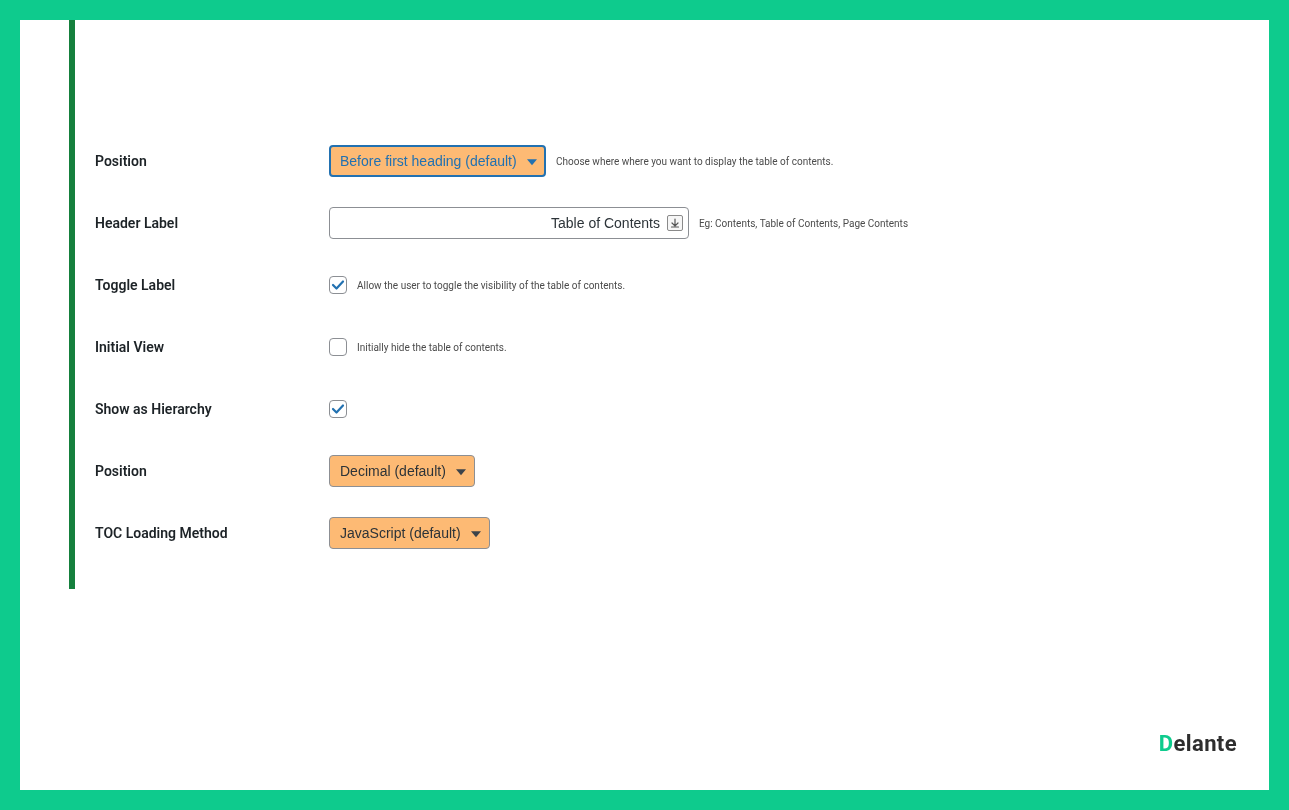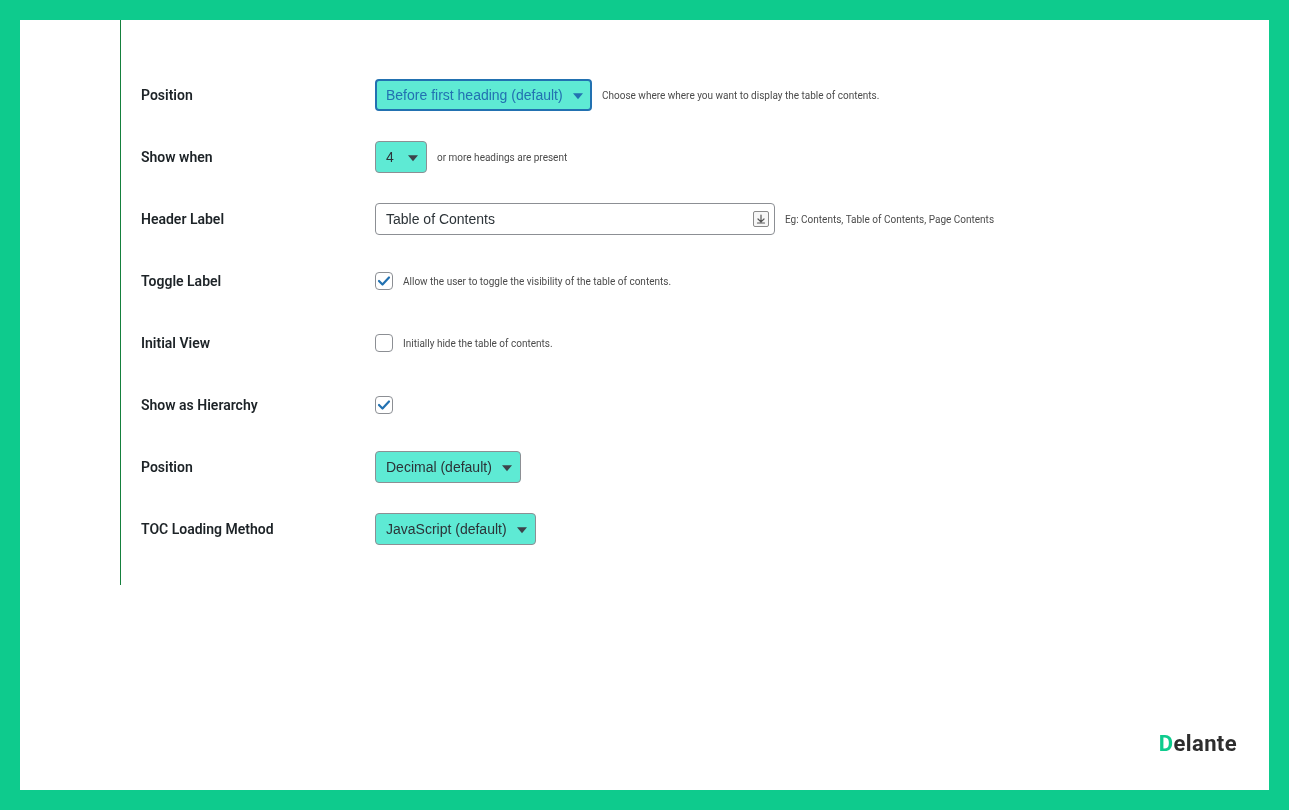--- a/index.html
+++ b/index.html
@@ -10,24 +10,24 @@
     background: #fff;
   }
   .outer-frame {
     width: 1289px;
     height: 810px;
     border: 20px solid #0ecb8d;
     position: relative;
     background: #fff;
   }
   .left-border-wrap {
-    margin-left: 100px;
-    border-left: 1px solid #15803d;
+    margin-left: 49px;
+    border-left: 6px solid #15803d;
     padding-left: 0;
-    padding-top: 44px;
+    padding-top: 110px;
     padding-bottom: 25px;
   }
   .form-row {
     display: flex;
     align-items: center;
     padding: 0 0 0 20px;
     min-height: 62px;
   }
   .form-label {
     width: 234px;
@@ -42,21 +42,21 @@
     gap: 10px;
     flex-wrap: wrap;
   }
   .help-text {
     color: #4b4b4b;
     font-size: 10px;
   }
   select.wp-select {
     appearance: none;
     -webkit-appearance: none;
-    background: #5eead4;
+    background: #fdba74;
     border: 1px solid #8c8f94;
     border-radius: 4px;
     padding: 5px 28px 5px 10px;
     font-size: 14px;
     color: #2c3338;
     height: 32px;
     cursor: pointer;
     position: relative;
   }
   .select-wrap {
@@ -95,23 +95,24 @@
     flex-shrink: 0;
   }
   .wp-checkbox.checked svg { display: block; }
   .wp-checkbox svg { display: none; }
   .wp-input {
     border: 1px solid #8c8f94;
     border-radius: 4px;
     padding: 4px 28px 4px 10px;
     font-size: 14px;
     height: 32px;
-    width: 400px;
+    width: 360px;
     color: #2c3338;
     background: #fff;
+    text-align: right;
   }
   .input-wrap {
     position: relative;
     display: inline-block;
   }
   .input-icon {
     position: absolute;
     right: 6px;
     top: 50%;
     transform: translateY(-50%);
@@ -149,31 +150,20 @@
       <div class="form-control-col">
         <span class="select-wrap focused">
           <select class="wp-select">
             <option>Before first heading (default)</option>
           </select>
         </span>
         <span class="help-text">Choose where where you want to display the table of contents.</span>
       </div>
     </div>
 
-    <div class="form-row">
-      <div class="form-label">Show when</div>
-      <div class="form-control-col">
-        <span class="select-wrap">
-          <select class="wp-select" style="width:52px;">
-            <option>4</option>
-          </select>
-        </span>
-        <span class="help-text">or more headings are present</span>
-      </div>
-    </div>
 
 
     <div class="form-row">
       <div class="form-label">Header Label</div>
       <div class="form-control-col">
         <span class="input-wrap">
           <input type="text" class="wp-input" value="Table of Contents" style="">
           <span class="input-icon">
             <svg width="10" height="10" viewBox="0 0 10 10">
                 <path d="M5 1 L5 7 M2 5 L5 8 L8 5 M1.5 9 L8.5 9" stroke="#555" stroke-width="1.2" fill="none" stroke-linecap="round"></path>

